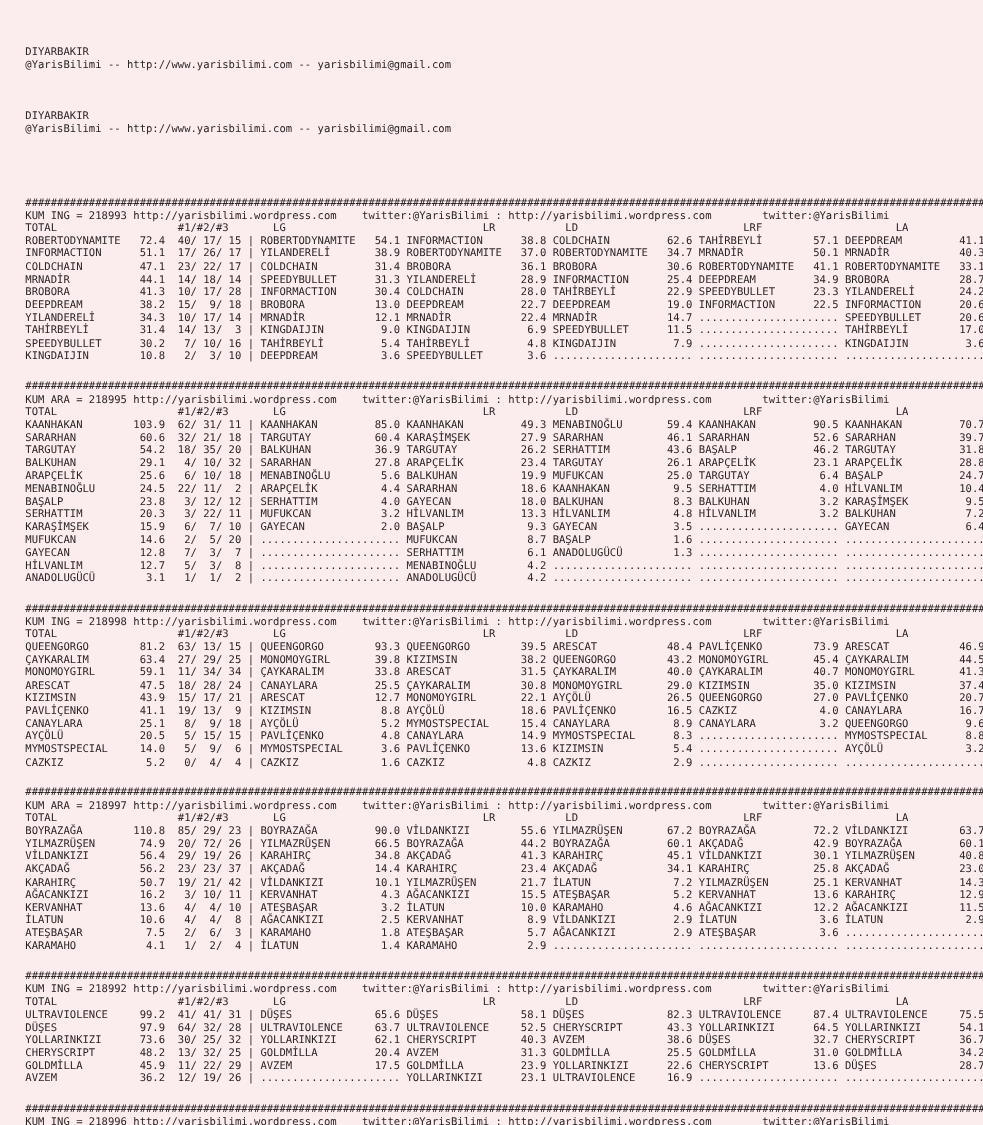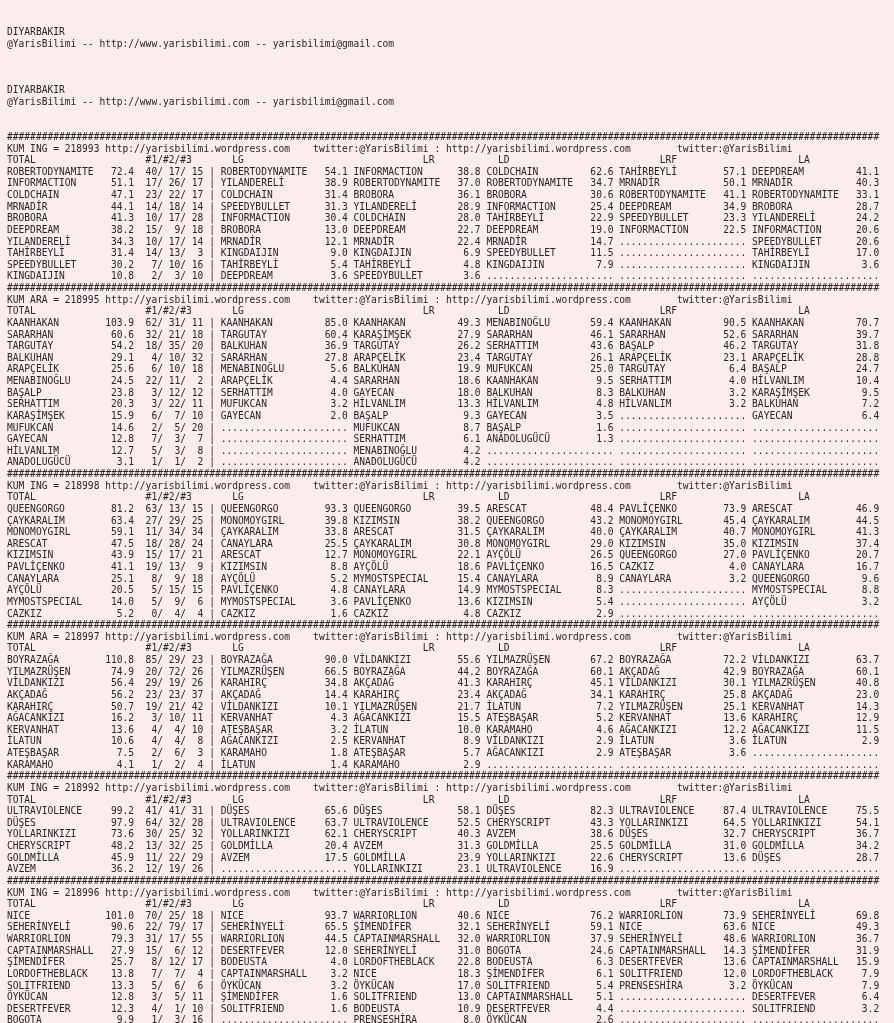--- a/index.html
+++ b/index.html
@@ -8,21 +8,21 @@
     background: #fbecee;
   }
   .doc {
     padding: 3px 0 0 7px;
     font-family: "DejaVu Sans Mono", "Liberation Mono", monospace;
     font-size: 9.6px;
     line-height: 11.62px;
     color: #2b2526;
     white-space: pre;
   }
-  .doc pre { margin: 0; font: inherit; white-space: pre; }
+  .doc pre { margin: 16px; font: inherit; white-space: pre; }
 </style>
 </head>
 <body>
 
 <div class="doc">
   <pre>DIYARBAKIR
 @YarisBilimi -- http://www.yarisbilimi.com -- yarisbilimi@gmail.com
 
 
 

